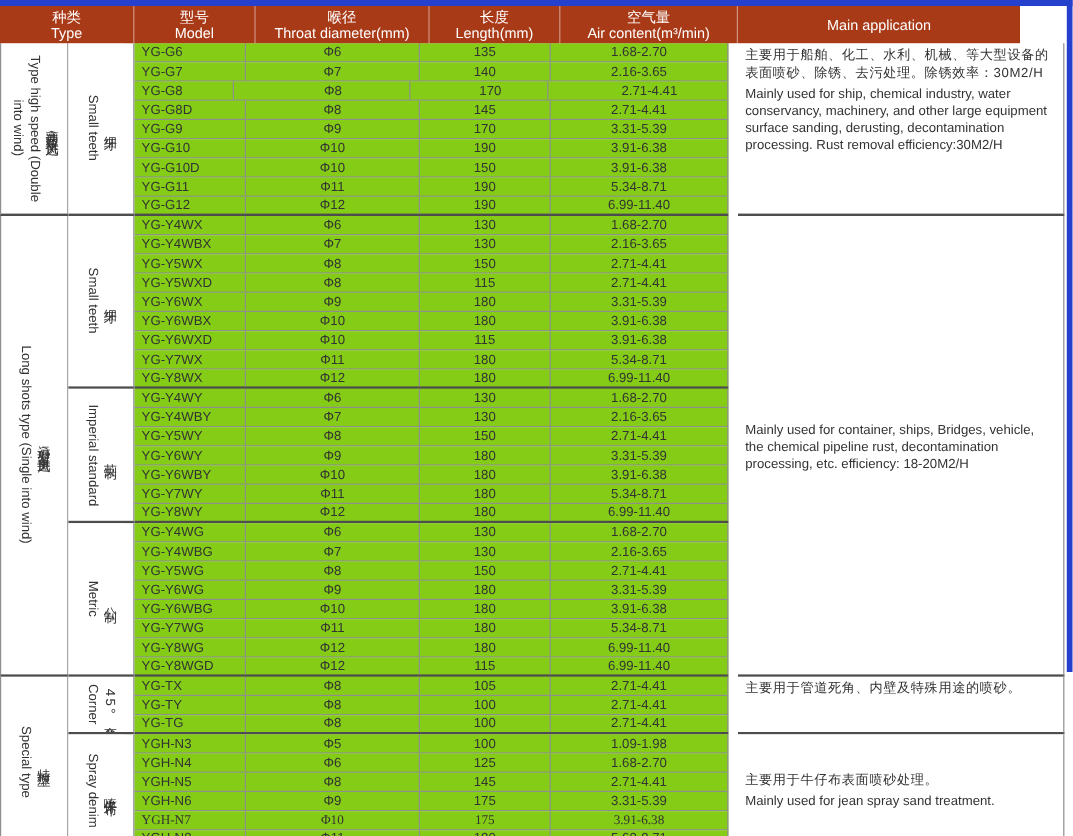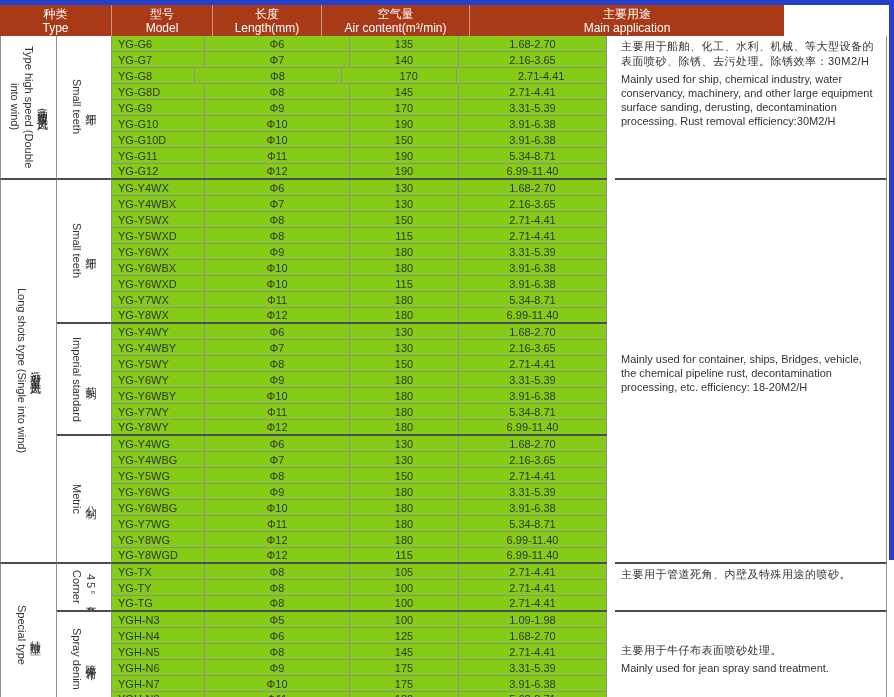--- a/index.html
+++ b/index.html
@@ -2,21 +2,21 @@
 <html style="--header-bg: #A93A18; --header-text: #FFFFFF; --accent-blue: #2440CC; --grid: #8F8F8F; --grid-dark: #4D4D4D; --text: #333333;"><head>
 <meta charset="utf-8">
 <style>
   * { box-sizing: border-box; margin: 0; padding: 0; }
   html,body { background:#ffffff; font-family:"Liberation Sans", sans-serif; }
   #wrap { position:relative; width:894px; height:697px; overflow:hidden; background:#fff; }
 
   #topstrip { position:absolute; left:0; top:0; width:894px; height:5px; background:var(--accent-blue,#2440CC); }
   #rightstrip { position:absolute; left:889px; top:0; width:5px; height:560px; background:var(--accent-blue,#2440CC); }
 
-  #header { position:absolute; left:0; top:5px; width:784px; height:31px; background:var(--header-bg,#A93A18);
+  #header { position:absolute; left:0; top:5px; width:850px; height:31px; background:var(--header-bg,#A93A18);
             display:flex; color:var(--header-text,#fff); text-align:center; z-index:2; }
   .hc { height:100%; display:flex; flex-direction:column; justify-content:center;
         border-right:1px solid rgba(255,255,255,.45); }
   .hc div { font-size:12px; line-height:14px; }
   .hc0{width:112px} .hc1{width:101px} .hc2{width:145px} .hc3{width:109px} .hc4{width:148px}
   .hc5{flex:1; border-right:none}
 
   .brow { position:absolute; left:104px; width:503px; height:16px; display:flex;
           border-bottom:1px solid var(--grid,#8F8F8F); background:#84cc16; }
   .brow.gend { border-bottom:2px solid var(--grid-dark,#4D4D4D); }
@@ -46,30 +46,33 @@
 
   <div id="header">
     <div class="hc hc0">
       <div>种类</div>
       <div>Type</div>
     </div>
     <div class="hc hc1">
       <div>型号</div>
       <div>Model</div>
     </div>
+    <div class="hc hc2">
+      <div>喉径</div>
+      <div>Throat diameter(mm)</div>
+    </div>
     <div class="hc hc3">
       <div>长度</div>
       <div>Length(mm)</div>
     </div>
     <div class="hc hc4">
       <div>空气量</div>
       <div>Air content(m³/min)</div>
     </div>
     <div class="hc hc5">
-      <div>主要用途</div>
       <div>Main application</div>
     </div>
   </div>
 
   <div id="table-layer">
       <div class="brow" style="top: 36px;">
         <div class="bc c-model">YG-G6</div>
         <div class="bc c-throat">Φ6</div>
         <div class="bc c-length">135</div>
         <div class="bc c-air">1.68-2.70</div>
@@ -301,21 +304,21 @@
         <div class="bc c-throat">Φ8</div>
         <div class="bc c-length">145</div>
         <div class="bc c-air">2.71-4.41</div>
       </div>
       <div class="brow" style="top: 660px;">
         <div class="bc c-model">YGH-N6</div>
         <div class="bc c-throat">Φ9</div>
         <div class="bc c-length">175</div>
         <div class="bc c-air">3.31-5.39</div>
       </div>
-      <div class="brow" style="top: 676px;">
+      <div class="brow" style="top: 676px; font-family: Liberation Serif, serif;">
         <div class="bc c-model">YGH-N7</div>
         <div class="bc c-throat">Φ10</div>
         <div class="bc c-length">175</div>
         <div class="bc c-air">3.91-6.38</div>
       </div>
       <div class="brow gend" style="top: 692px;">
         <div class="bc c-model">YGH-N8</div>
         <div class="bc c-throat">Φ11</div>
         <div class="bc c-length">180</div>
         <div class="bc c-air">5.68-8.71</div>

